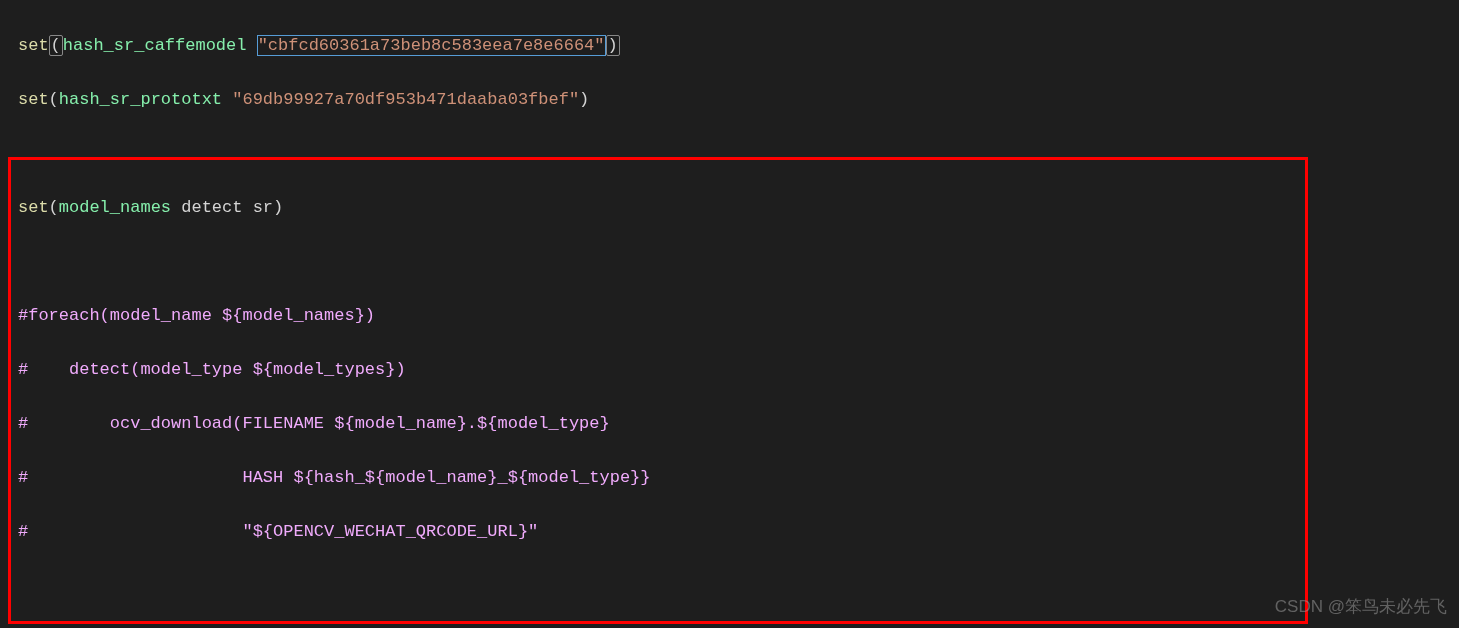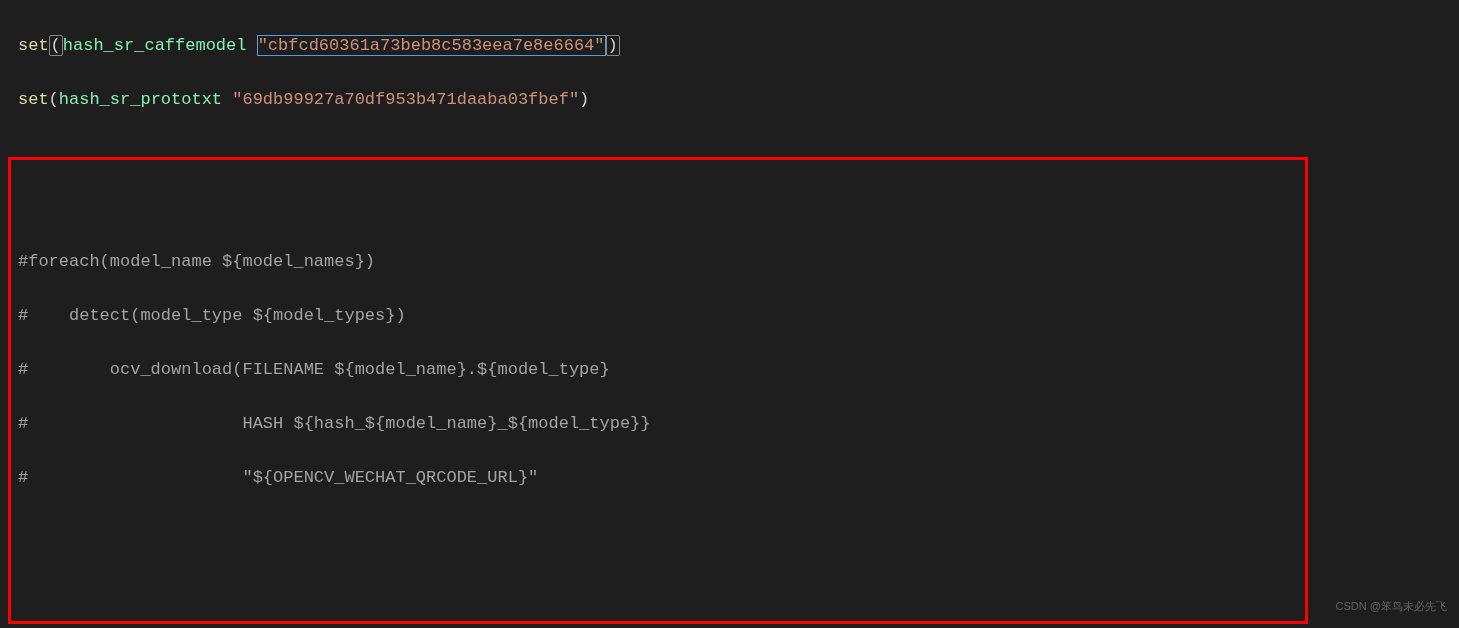--- a/index.html
+++ b/index.html
@@ -14,21 +14,21 @@
   position: relative;
 }
 .code-area {
   padding: 5px 0 0 18px;
   color: #d4d4d4;
   white-space: pre;
 }
 .fn { color: #dcdcaa; margin-top: 28px; }
 .var { color: #86efac; }
 .str { color: #ce9178; }
-.comment { color: #a3a3a3; }
+.comment { color: #f0abfc; }
 .paren { color: #d4d4d4; }
 .highlight-box {
   border: 1px solid #569cd6;
   display: inline;
 }
 .sel-bracket {
   border: 1px solid #888;
   border-radius: 2px;
   padding: 0 1px;
 }
@@ -40,34 +40,35 @@
   height: 467px;
   border: 3px solid #ff0000;
   pointer-events: none;
 }
 .code-line { display: block; }
 .watermark {
   position: absolute;
   right: 12px;
   bottom: 8px;
   color: #999;
-  font-size: 11px;
+  font-size: 17px;
   opacity: 0.55;
   font-family: "Microsoft YaHei", sans-serif;
   pointer-events: none;
 }
 .blank { height: 27px; }
 </style>
 </head>
 <body>
 
 <div class="code-area">
 <span class="code-line"><span class="fn">set</span><span class="paren sel-bracket">(</span><span class="var">hash_sr_caffemodel</span> <span class="str highlight-box">"cbfcd60361a73beb8c583eea7e8e6664"</span><span class="paren sel-bracket">)</span></span>
 <span class="code-line"><span class="fn">set</span><span class="paren">(</span><span class="var">hash_sr_prototxt</span> <span class="str">"69db99927a70df953b471daaba03fbef"</span><span class="paren">)</span></span>
 <div class="blank"></div>
+<span class="code-line"><span class="fn">set</span><span class="paren">(</span><span class="var">model_names</span><span> detect sr</span><span class="paren">)</span></span>
 <div class="blank"></div>
 <span class="code-line comment">#foreach(model_name ${model_names})</span>
 <span class="code-line comment">#    detect(model_type ${model_types})</span>
 <span class="code-line comment">#        ocv_download(FILENAME ${model_name}.${model_type}</span>
 <span class="code-line comment">#                     HASH ${hash_${model_name}_${model_type}}</span>
 <span class="code-line comment">#                     "${OPENCV_WECHAT_QRCODE_URL}"</span>
 
 
 
 

